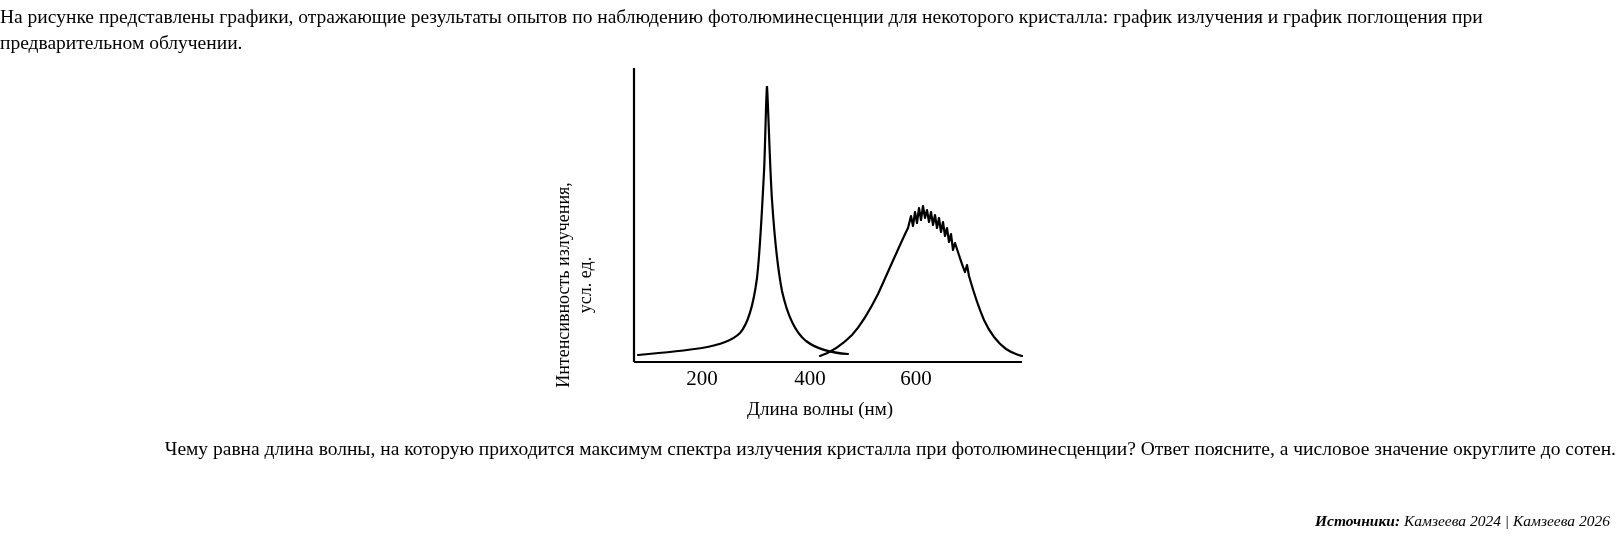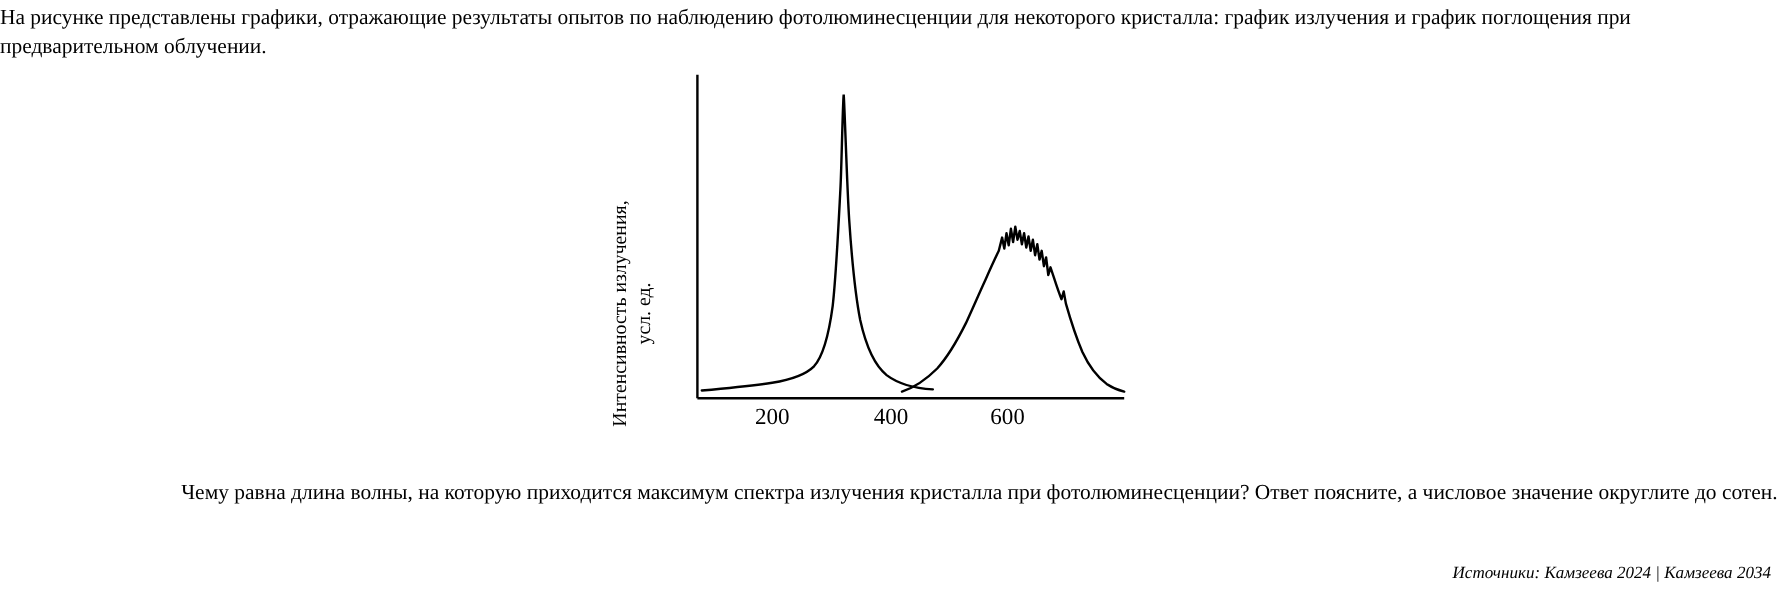--- a/index.html
+++ b/index.html
@@ -79,21 +79,21 @@
     position: absolute;
     right: 6px;
     top: 512px;
     font-size: 15.5px;
     font-style: italic;
     text-align: right;
     color: #000000;
     white-space: nowrap;
   }
   .sources .src-label {
-    font-weight: normal;
+    font-weight: bold;
   }
 </style>
 </head>
 <body>
 
 <div class="page">
 
   <div class="intro-text">На рисунке представлены графики, отражающие результаты опытов по наблюдению фотолюминесценции для некоторого кристалла: график излучения и график поглощения при предварительном облучении.</div>
 
   <div class="figure">
@@ -109,22 +109,23 @@
 
       <path d="M 28 295 C 50 293, 72 291, 92 288 C 110 285, 122 281, 130 273 C 138 264, 143 248, 147 218 C 150 192, 152 150, 154 112 C 155 95, 156 36, 157 26 C 158 40, 160 110, 162 140 C 164 170, 167 205, 172 231 C 178 258, 186 273, 196 281 C 208 290, 222 293, 238 294" fill="none" stroke="#000" stroke-width="2.2" stroke-linecap="round"></path>
 
       <path d="M 210 296 C 222 292, 232 285, 242 275 C 252 264, 260 250, 268 234 C 274 221, 280 207, 286 194 C 290 185, 294 176, 298 168 L 301 156 L 303 166 L 305 152 L 307 163 L 309 148 L 311 160 L 313 146 L 315 158 L 317 150 L 319 162 L 321 152 L 323 165 L 325 155 L 327 168 L 329 158 L 331 172 L 333 162 L 335 176 L 337 168 L 339 182 L 341 174 L 343 190 L 345 183 C 349 195, 352 205, 355 212 L 357 205 L 359 216 C 363 230, 368 246, 374 260 C 380 273, 388 283, 396 289 C 402 293, 408 295, 412 296" fill="none" stroke="#000" stroke-width="2.2" stroke-linecap="round" stroke-linejoin="round"></path>
 
       <text class="tick-label" x="92" y="325" text-anchor="middle">200</text>
       <text class="tick-label" x="200" y="325" text-anchor="middle">400</text>
       <text class="tick-label" x="306" y="325" text-anchor="middle">600</text>
     </svg>
 
+    <div class="x-axis-label">Длина  волны (нм)</div>
   </div>
 
   <div class="question-text">Чему равна длина волны, на которую приходится максимум спектра излучения кристалла при фотолюминесценции? Ответ поясните, а числовое значение округлите до сотен.</div>
 
   <div class="sources">
     <span class="src-label">Источники:</span>
-    <span>Камзеева 2024 | Камзеева 2034</span>
+    <span>Камзеева 2024 | Камзеева 2026</span>
   </div>
 
 </div>
 
 </body></html>

